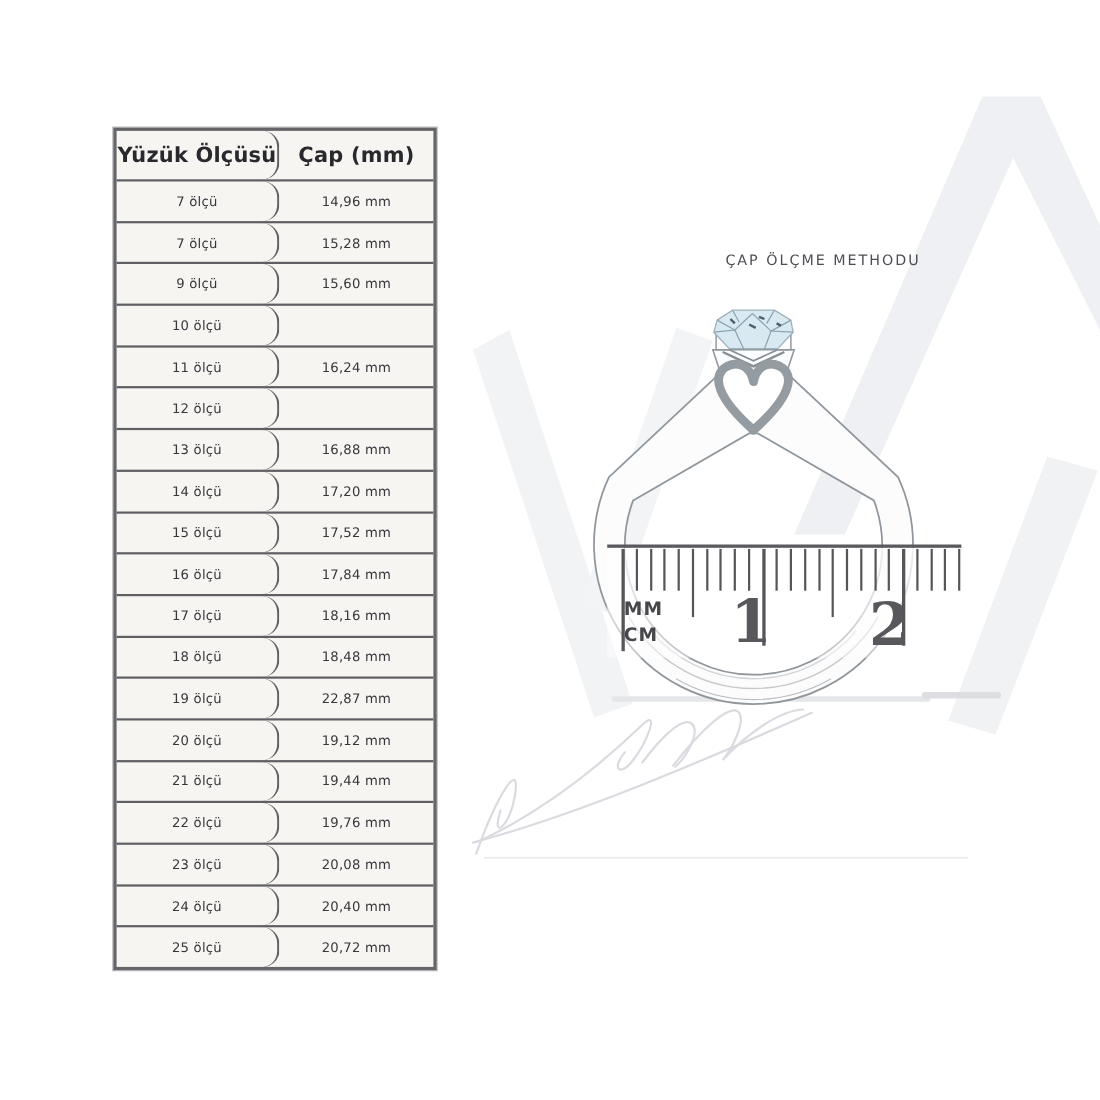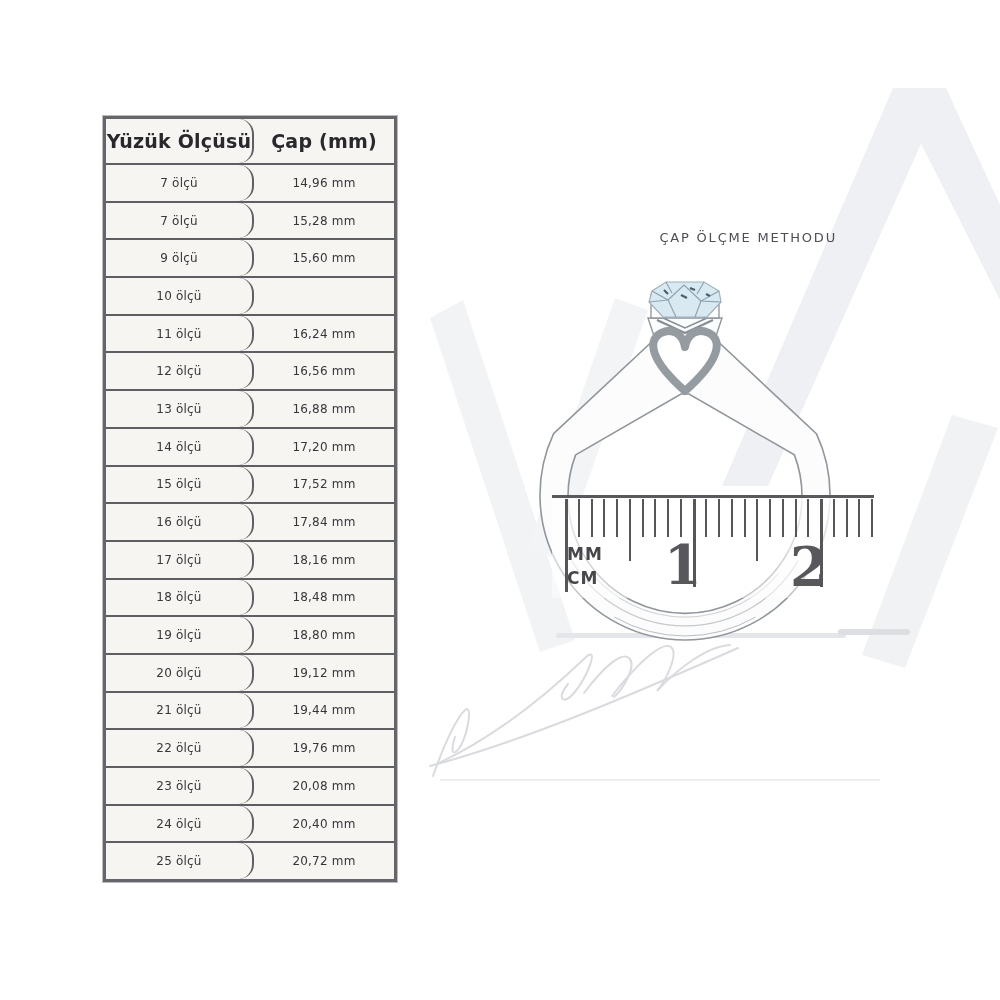--- a/index.html
+++ b/index.html
@@ -152,21 +152,20 @@
         </div>
         <div class="trow">
           <div class="td c1">10 ölçü</div>
         </div>
         <div class="trow">
           <div class="td c1">11 ölçü</div>
           <div class="td c2">16,24 mm</div>
         </div>
         <div class="trow">
           <div class="td c1">12 ölçü</div>
-          <div class="td c2">16,56 mm</div>
         </div>
         <div class="trow">
           <div class="td c1">13 ölçü</div>
           <div class="td c2">16,88 mm</div>
         </div>
         <div class="trow">
           <div class="td c1">14 ölçü</div>
           <div class="td c2">17,20 mm</div>
         </div>
         <div class="trow">
@@ -180,21 +179,21 @@
         <div class="trow">
           <div class="td c1">17 ölçü</div>
           <div class="td c2">18,16 mm</div>
         </div>
         <div class="trow">
           <div class="td c1">18 ölçü</div>
           <div class="td c2">18,48 mm</div>
         </div>
         <div class="trow">
           <div class="td c1">19 ölçü</div>
-          <div class="td c2">18,80 mm</div>
+          <div class="td c2">22,87 mm</div>
         </div>
         <div class="trow">
           <div class="td c1">20 ölçü</div>
           <div class="td c2">19,12 mm</div>
         </div>
         <div class="trow">
           <div class="td c1">21 ölçü</div>
           <div class="td c2">19,44 mm</div>
         </div>
         <div class="trow">

